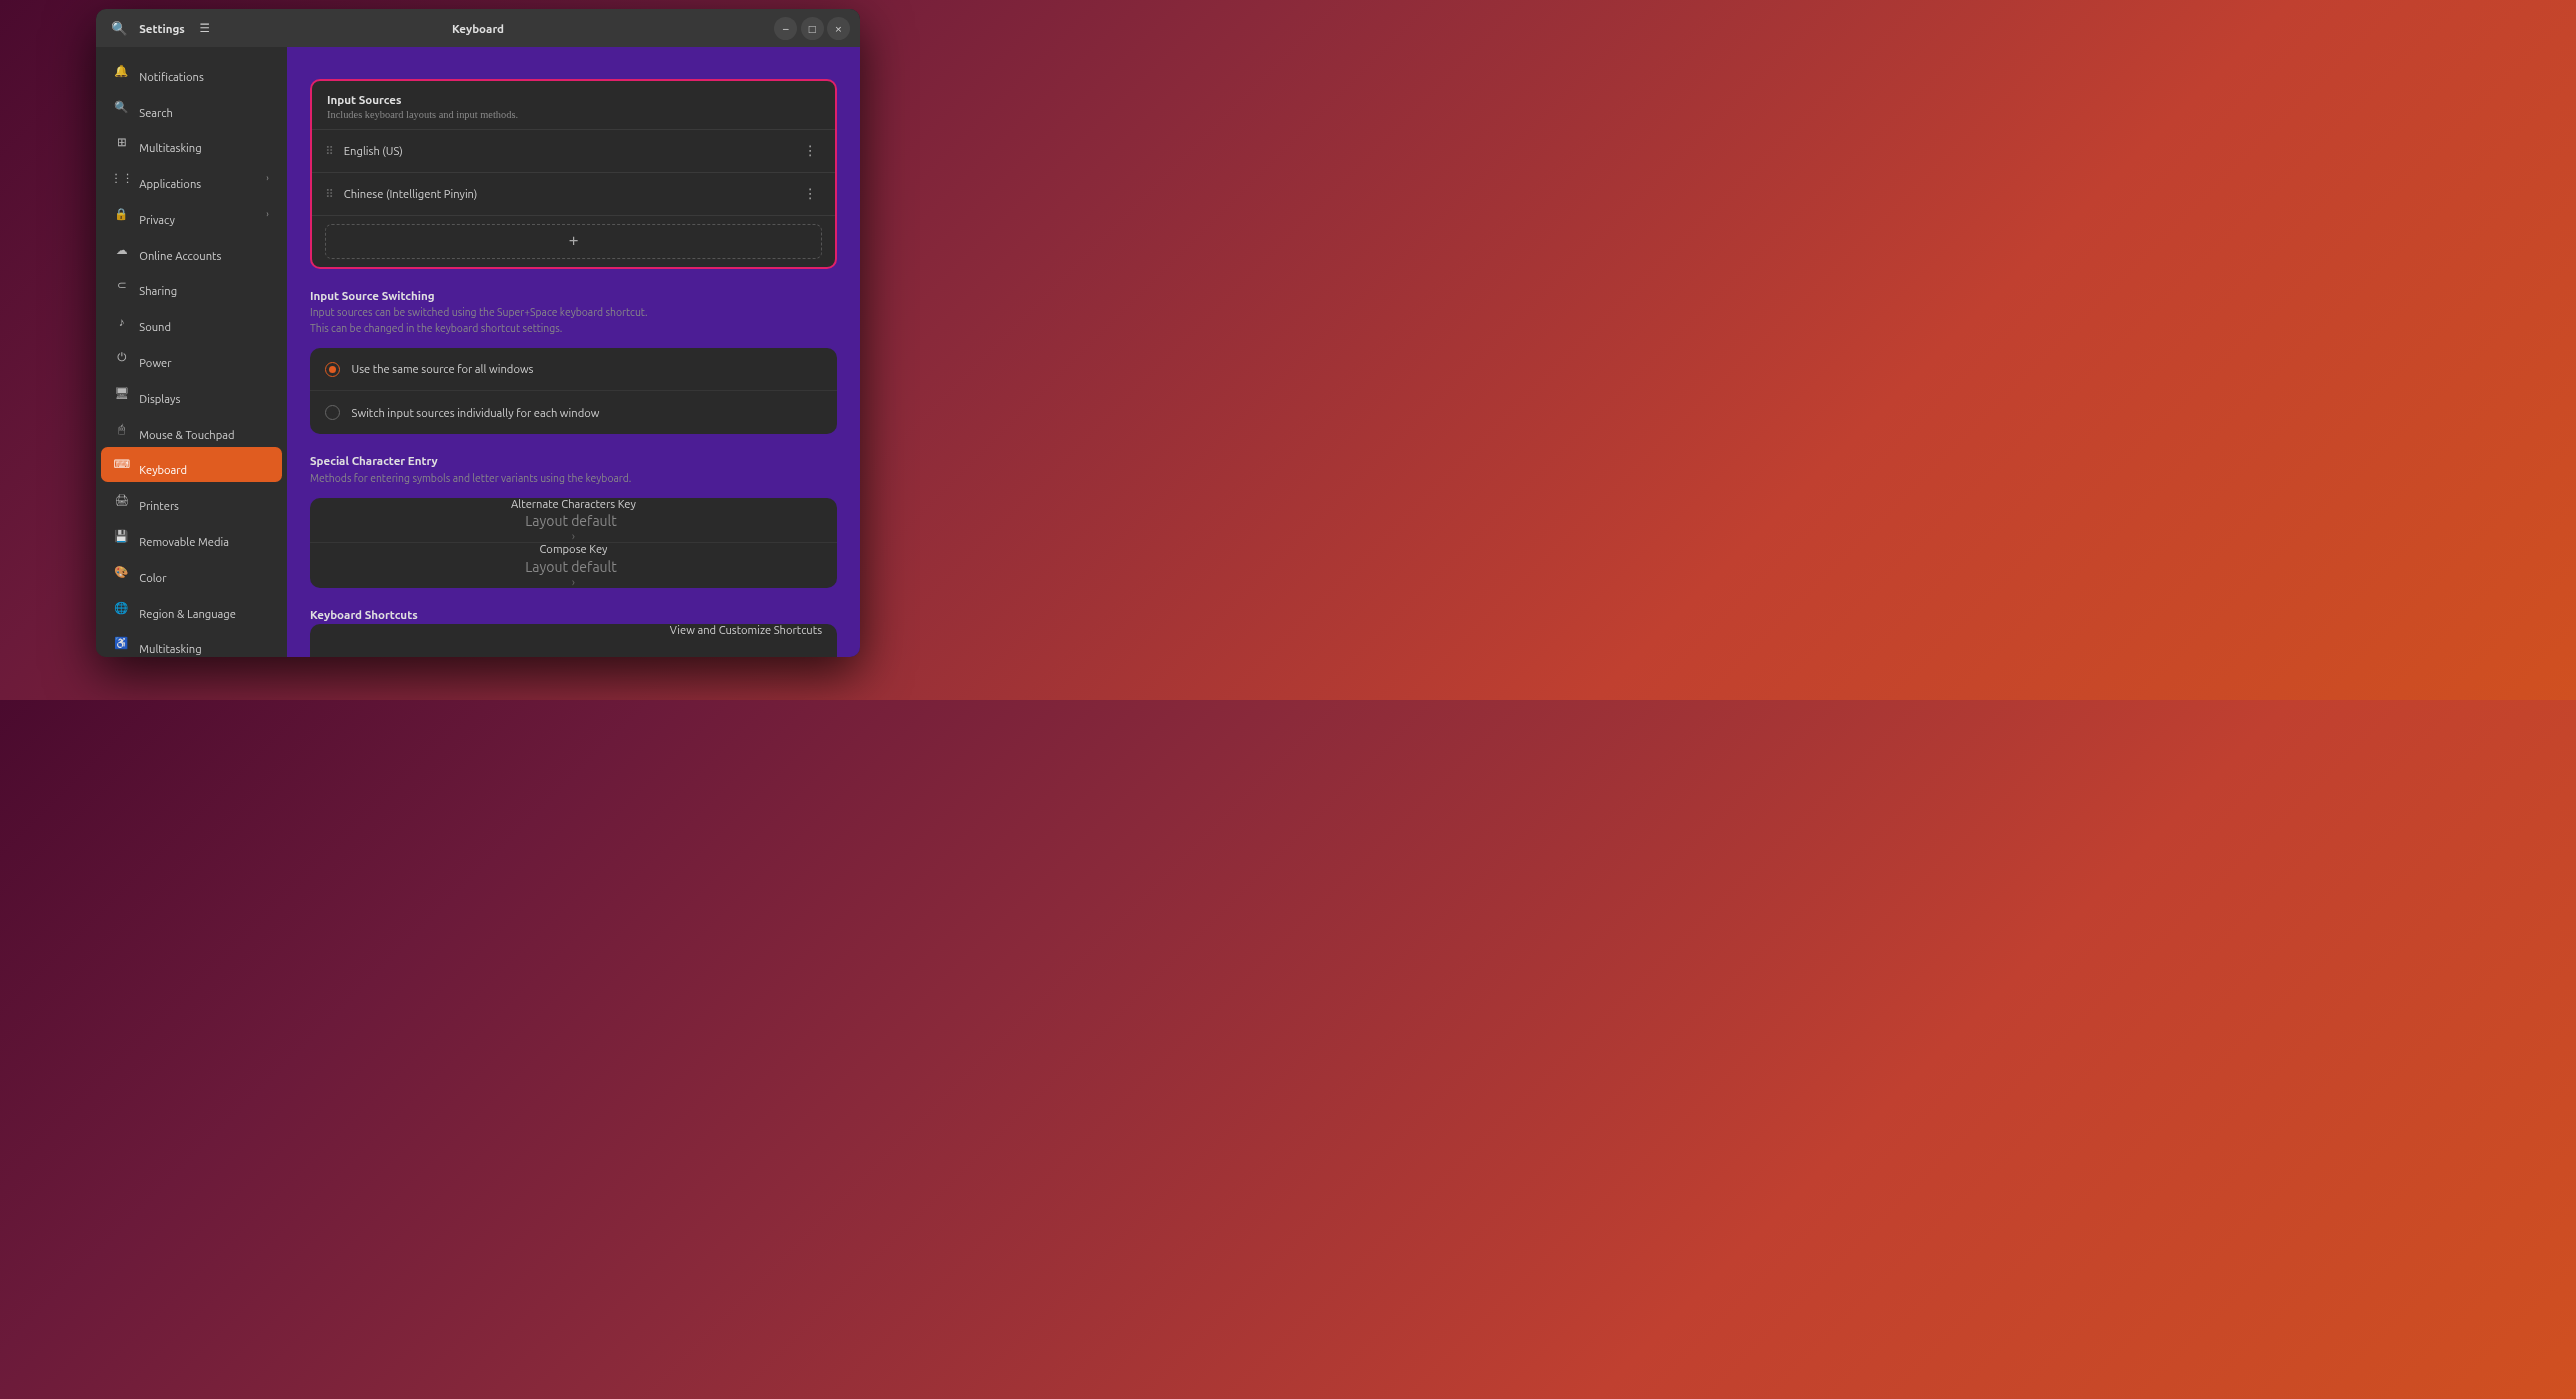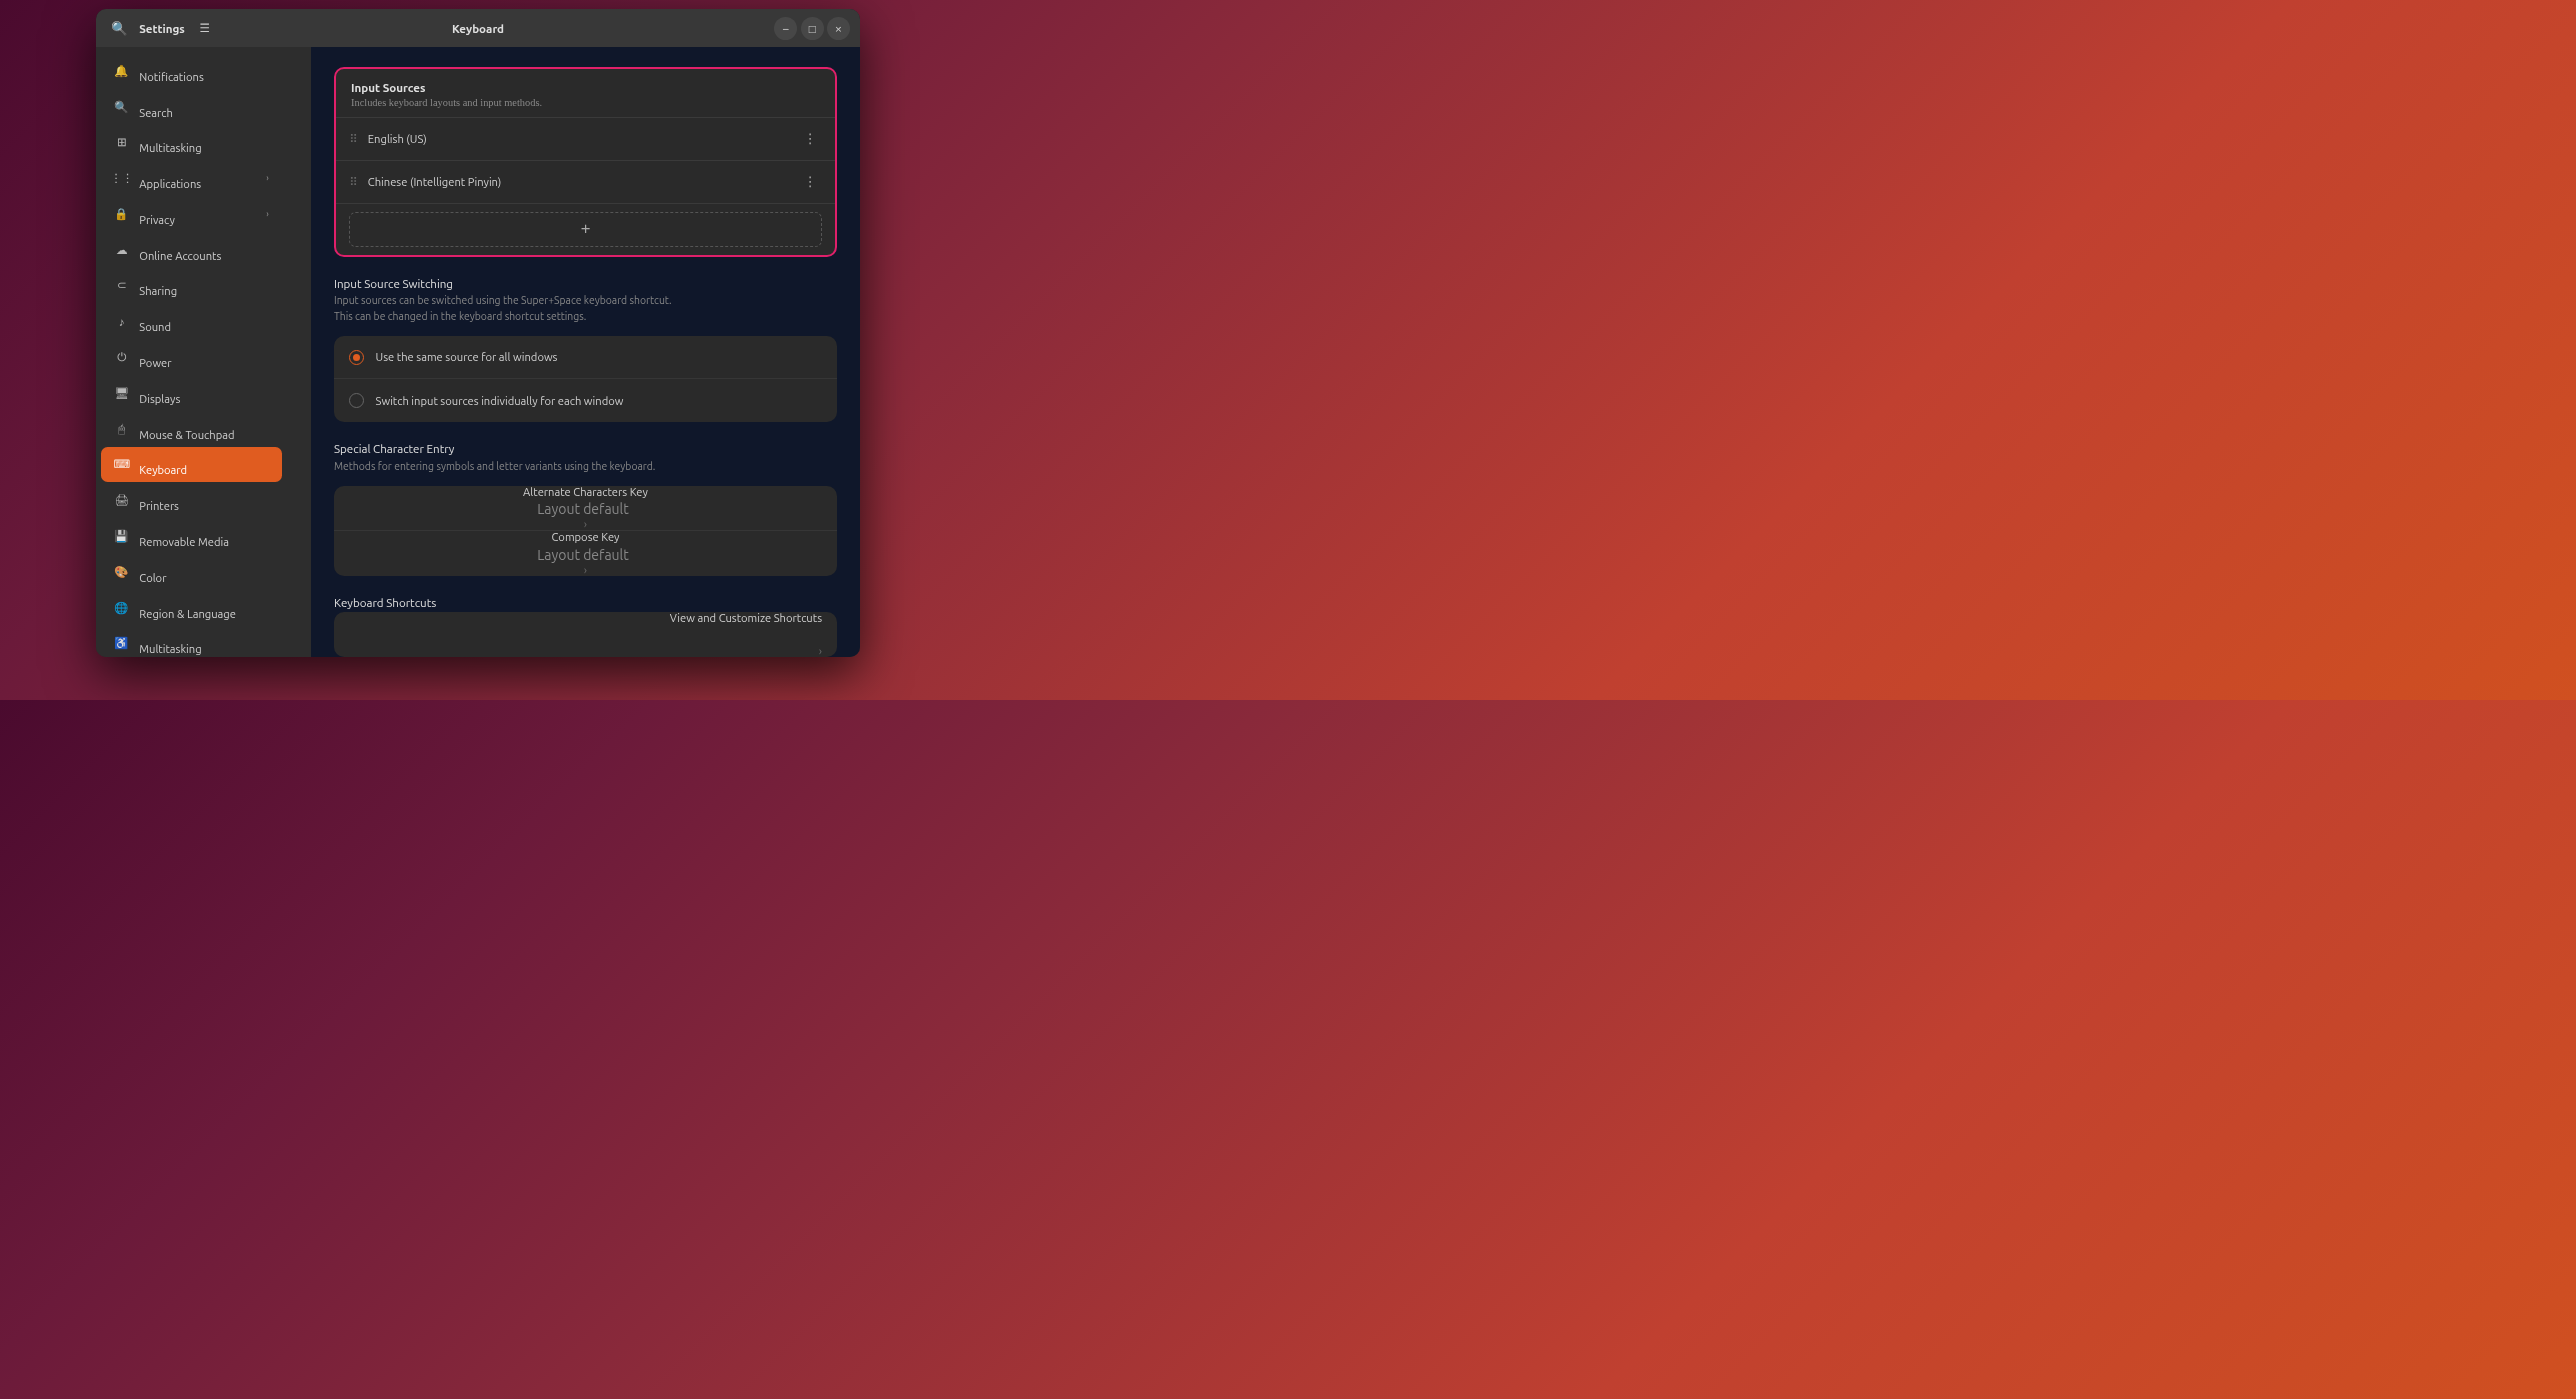--- a/index.html
+++ b/index.html
@@ -156,24 +156,23 @@
     }
 
     .sidebar-item .chevron {
       font-size: 9px;
       opacity: 0.6;
     }
 
     
     .main-content {
       flex: 1;
-      background: #0f172a;
+      background: #4c1d95;
       overflow-y: auto;
-      padding: 20px 23px;
-      margin-left: 24px;
+      padding: 32px 23px;
     }
 
     .main-content::-webkit-scrollbar { width: 5px; }
     .main-content::-webkit-scrollbar-thumb { background: rgba(255,255,255,0.2); border-radius: 2.5px; }
 
     
     .section-box {
       border: 2.1px solid #e0206a;
       border-radius: 10px;
       overflow: hidden;
@@ -252,21 +251,21 @@
       justify-content: center;
     }
 
     
     .plain-section {
       margin-bottom: 20px;
     }
 
     .plain-section-title {
       font-size: 11.6px;
-      font-weight: 400;
+      font-weight: 700;
       color: #e0e0e0;
       margin-bottom: 3.3px;
     }
 
     .plain-section-desc {
       font-size: 10.4px;
       color: #888;
       margin-bottom: 11.6px;
       line-height: 1.5;
     }

